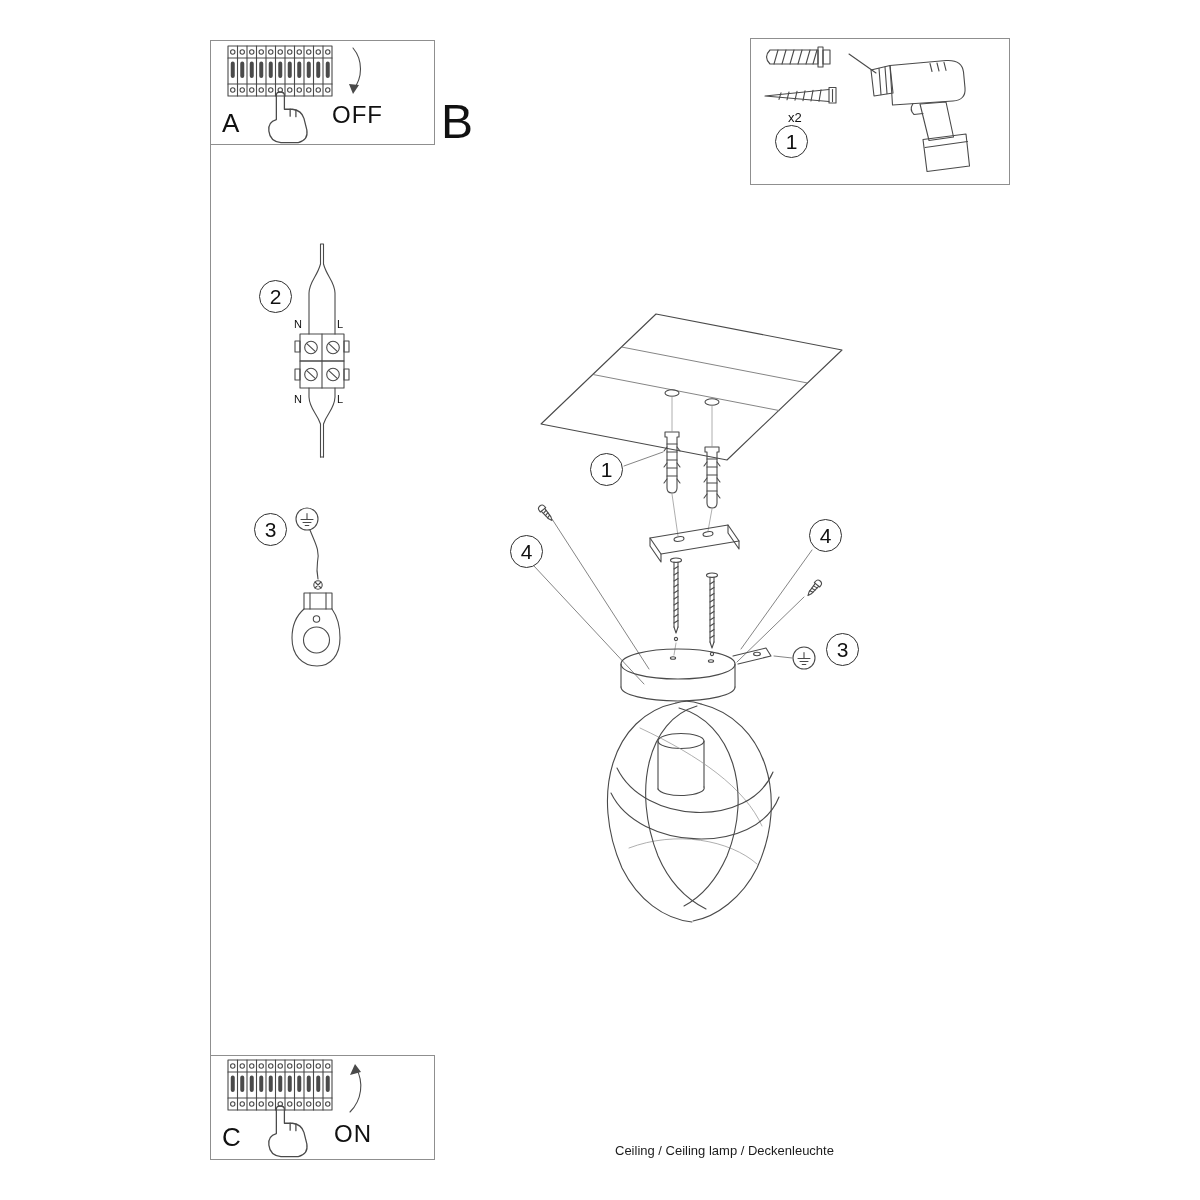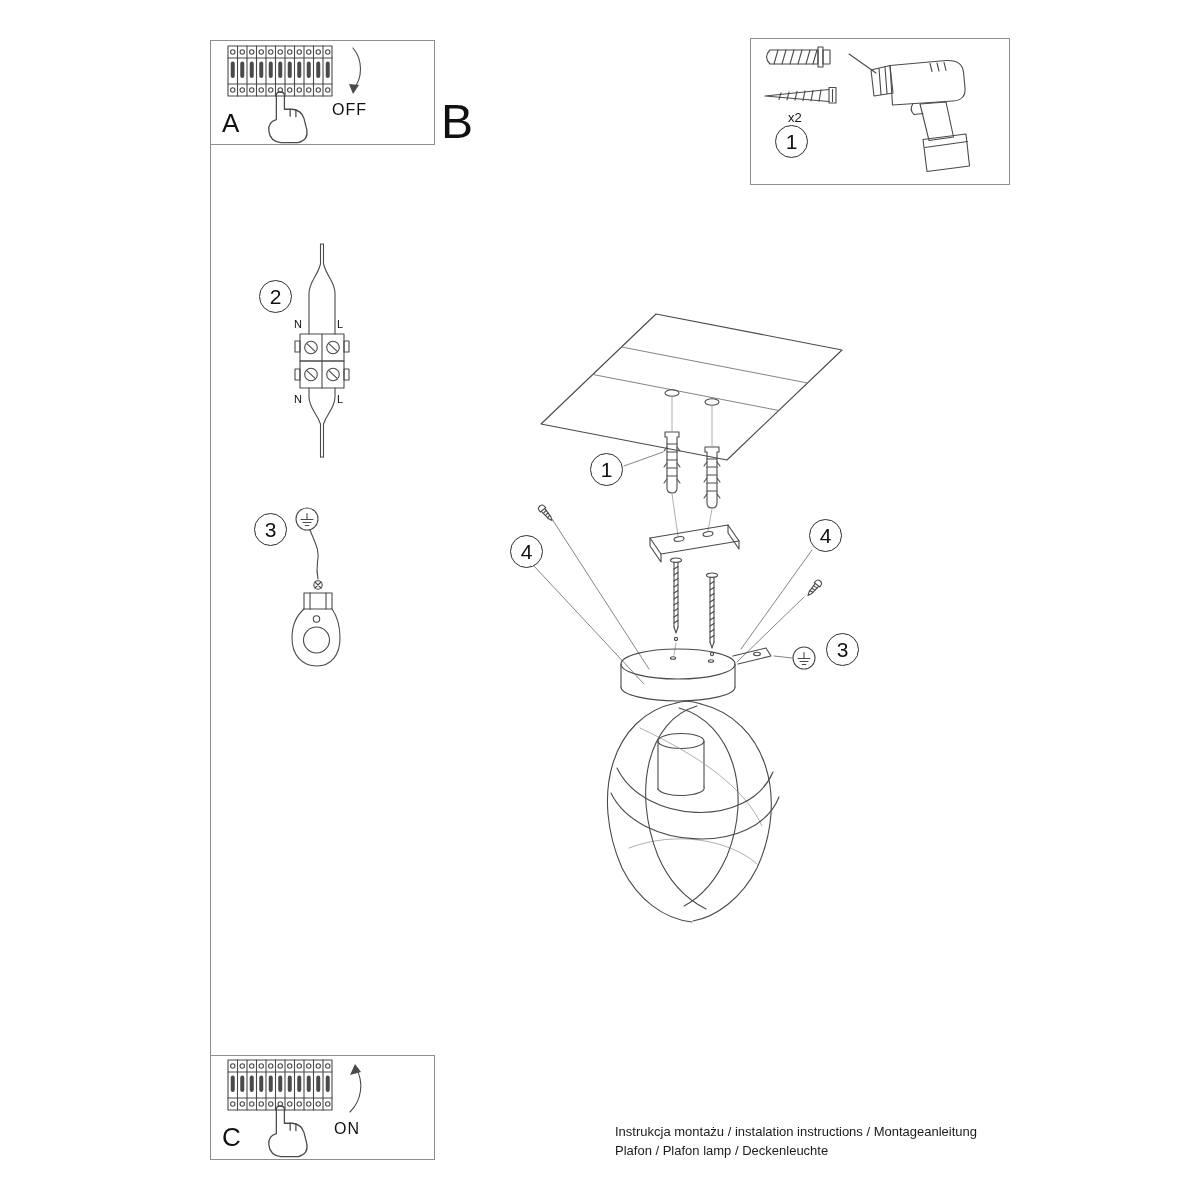--- a/index.html
+++ b/index.html
@@ -5,21 +5,21 @@
   * { margin:0; padding:0; box-sizing:border-box; }
   html,body { width:1200px; height:1200px; background:#fff; }
   body { font-family:"Liberation Sans", sans-serif; color:#111; }
   .page { position:relative; width:1200px; height:1200px; background:#fff; overflow:hidden; }
   .frame-box { position:absolute; border:1px solid #8f8f8f; background:transparent; }
   .vline { position:absolute; width:1px; background:#8f8f8f; }
   svg.art { position:absolute; left:0; top:0; }
   .label { position:absolute; color:#111; white-space:nowrap; }
   .lbl-letter { font-size:26px; }
   .lbl-big { font-size:48px; }
-  .lbl-state { font-size:16px; letter-spacing:1px; }
+  .lbl-state { font-size:24px; letter-spacing:1px; }
   .lbl-wire { font-size:11px; }
   .lbl-qty { font-size:13px; }
   .callout { position:absolute; width:33px; height:33px; border:1.6px solid #2f2f2f; border-radius:50%;
              background:#fff; display:flex; align-items:center; justify-content:center;
              font-size:21px; color:#111; }
   .footer { position:absolute; font-size:13px; line-height:19px; color:#1c1c1c; white-space:nowrap; }
 </style>
 </head>
 <body>
 
@@ -240,16 +240,15 @@
   <div class="callout" style="left:254px; top:513px;">3</div>
 
   <div class="callout" style="left:590px; top:453px;">1</div>
   <div class="callout" style="left:510px; top:535px;">4</div>
   <div class="callout" style="left:809px; top:519px;">4</div>
   <div class="callout" style="left:826px; top:633px;">3</div>
 
   <div class="label lbl-letter" style="left:222px; top:1122px;">C</div>
   <div class="label lbl-state" style="left:334px; top:1120px;">ON</div>
 
-  <div class="footer" style="left:615px; top:1122px;">Instrukcja montażu / instalation instructions / Montageanleitung</div>
-  <div class="footer" style="left:615px; top:1141px;">Plafon / Plafon lamp / Deckenleuchte</div>
+  <div class="footer" style="left:615px; top:1141px;">Ceiling / Ceiling lamp / Deckenleuchte</div>
 
 </div>
 
 </body></html>

